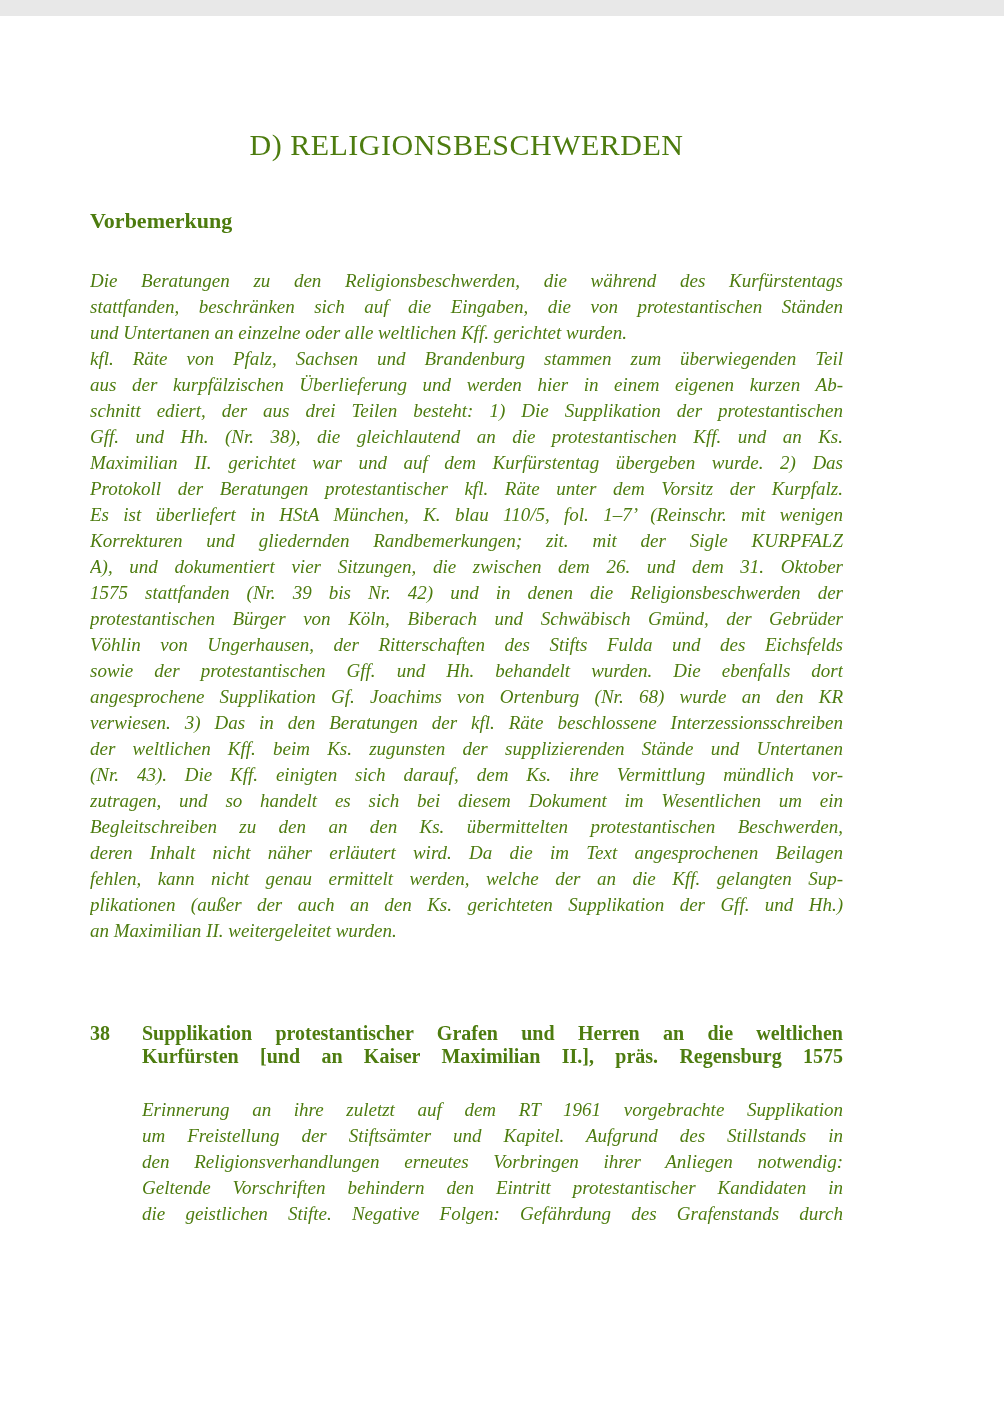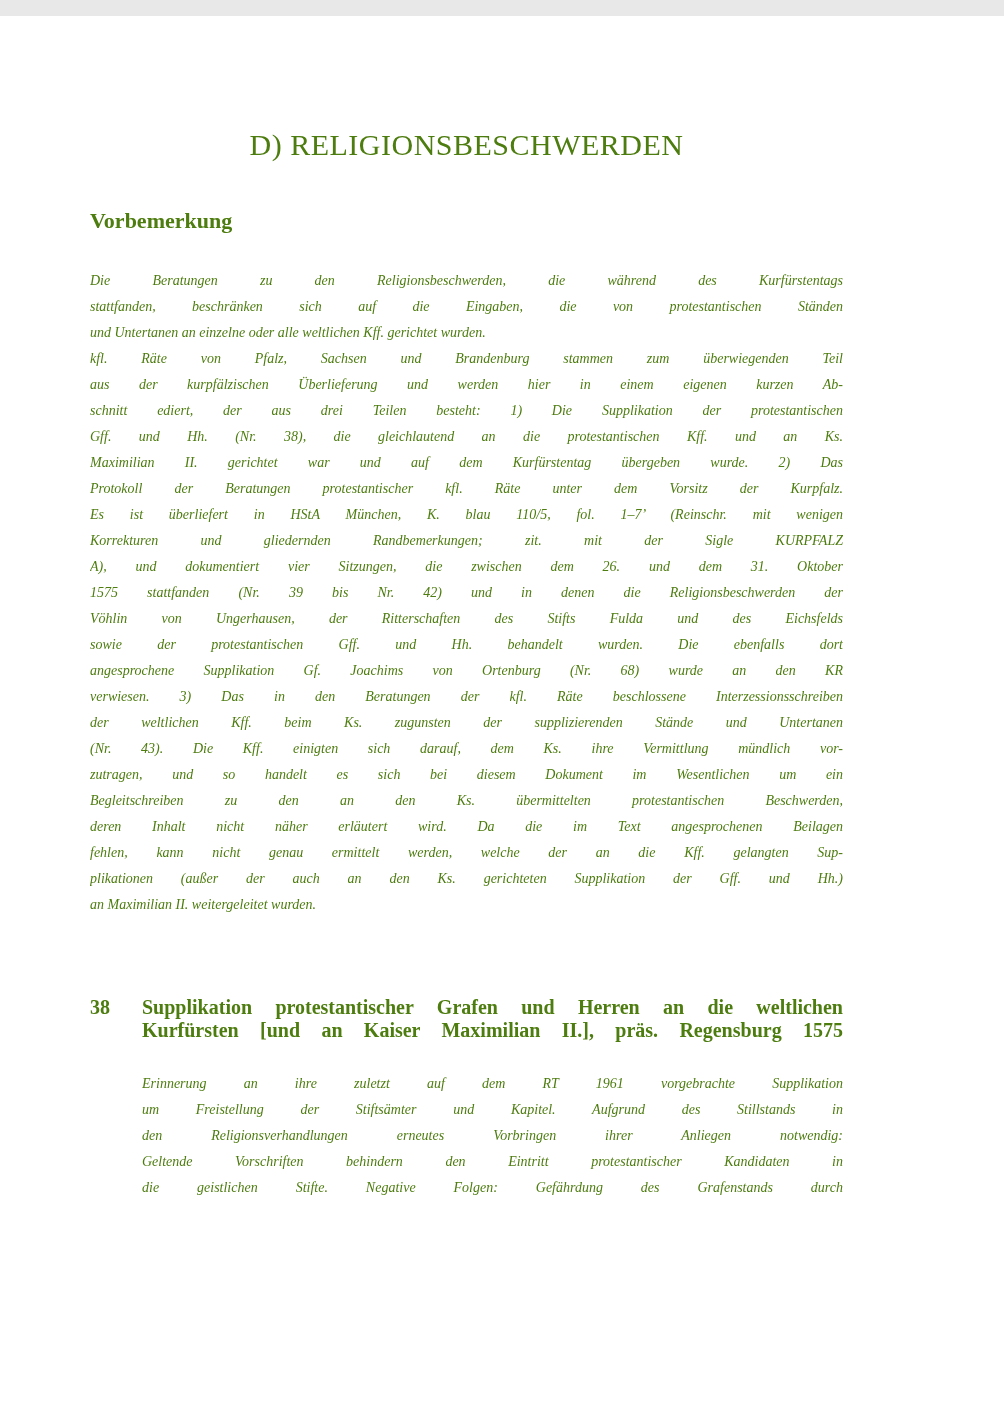--- a/index.html
+++ b/index.html
@@ -35,21 +35,21 @@
     margin-top: 46px;
     font-size: 22px;
     line-height: 26px;
     font-weight: bold;
   }
   .intro {
     margin-top: 34px;
   }
   .tl {
     font-style: italic;
-    font-size: 14px;
+    font-size: 19px;
     line-height: 26px;
     height: 26px;
     overflow: hidden;
     text-align: justify;
     text-align-last: justify;
   }
   .tl.end {
     text-align-last: left;
   }
   .tl.ind {
@@ -102,20 +102,21 @@
         <div class="tl">kfl. Räte von Pfalz, Sachsen und Brandenburg stammen zum überwiegenden Teil</div>
         <div class="tl">aus der kurpfälzischen Überlieferung und werden hier in einem eigenen kurzen Ab-</div>
         <div class="tl">schnitt ediert, der aus drei Teilen besteht: 1) Die Supplikation der protestantischen</div>
         <div class="tl">Gff. und Hh. (Nr. 38), die gleichlautend an die protestantischen Kff. und an Ks.</div>
         <div class="tl">Maximilian II. gerichtet war und auf dem Kurfürstentag übergeben wurde. 2) Das</div>
         <div class="tl">Protokoll der Beratungen protestantischer kfl. Räte unter dem Vorsitz der Kurpfalz.</div>
         <div class="tl">Es ist überliefert in HStA München, K. blau 110/5, fol. 1–7’ (Reinschr. mit wenigen</div>
         <div class="tl">Korrekturen und gliedernden Randbemerkungen; zit. mit der Sigle KURPFALZ</div>
         <div class="tl">A), und dokumentiert vier Sitzungen, die zwischen dem 26. und dem 31. Oktober</div>
         <div class="tl">1575 stattfanden (Nr. 39 bis Nr. 42) und in denen die Religionsbeschwerden der</div>
+        <div class="tl">protestantischen Bürger von Köln, Biberach und Schwäbisch Gmünd, der Gebrüder</div>
         <div class="tl">Vöhlin von Ungerhausen, der Ritterschaften des Stifts Fulda und des Eichsfelds</div>
         <div class="tl">sowie der protestantischen Gff. und Hh. behandelt wurden. Die ebenfalls dort</div>
         <div class="tl">angesprochene Supplikation Gf. Joachims von Ortenburg (Nr. 68) wurde an den KR</div>
         <div class="tl">verwiesen. 3) Das in den Beratungen der kfl. Räte beschlossene Interzessionsschreiben</div>
         <div class="tl">der weltlichen Kff. beim Ks. zugunsten der supplizierenden Stände und Untertanen</div>
         <div class="tl">(Nr. 43). Die Kff. einigten sich darauf, dem Ks. ihre Vermittlung mündlich vor-</div>
         <div class="tl">zutragen, und so handelt es sich bei diesem Dokument im Wesentlichen um ein</div>
         <div class="tl">Begleitschreiben zu den an den Ks. übermittelten protestantischen Beschwerden,</div>
         <div class="tl">deren Inhalt nicht näher erläutert wird. Da die im Text angesprochenen Beilagen</div>
         <div class="tl">fehlen, kann nicht genau ermittelt werden, welche der an die Kff. gelangten Sup-</div>

